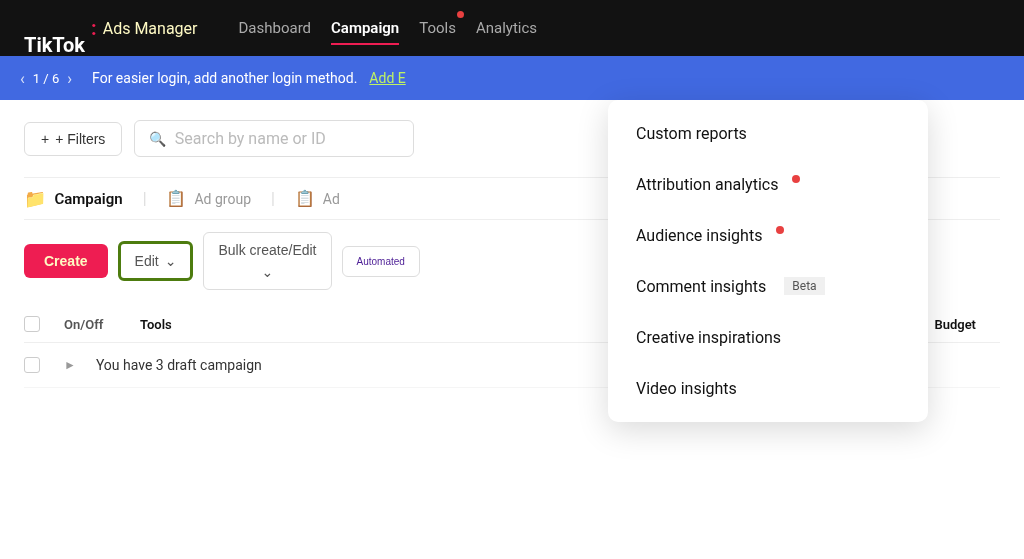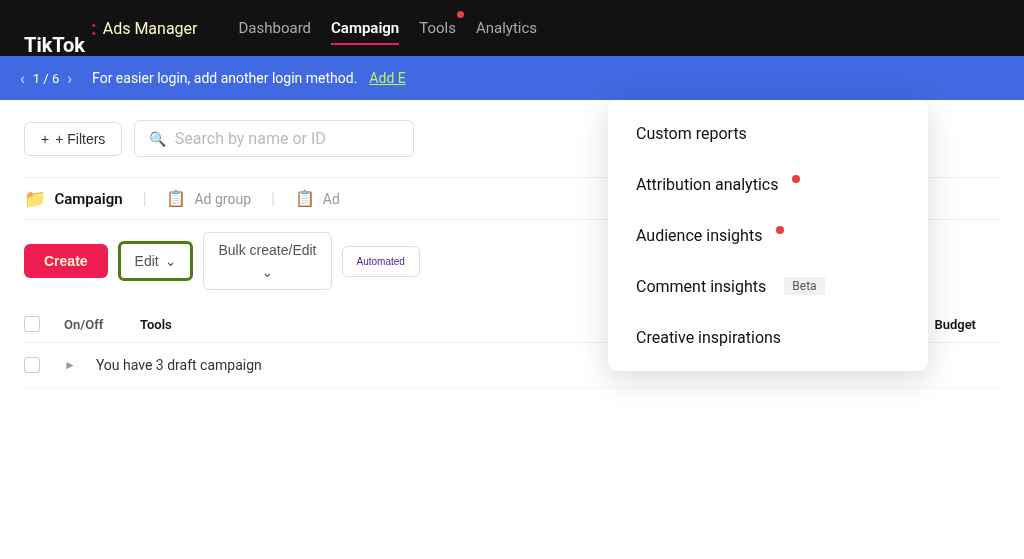--- a/index.html
+++ b/index.html
@@ -397,15 +397,18 @@
       <span>Audience insights</span>
       <span class="dot-new"></span>
     </div>
     <div class="dropdown-item">
       <span>Comment insights</span>
       <span class="beta-badge">Beta</span>
     </div>
     <div class="dropdown-item">
       <span>Creative inspirations</span>
     </div>
+    <div class="dropdown-item">
+      <span>Video insights</span>
+    </div>
   </div>
 
 </div>
 
 </body></html>

